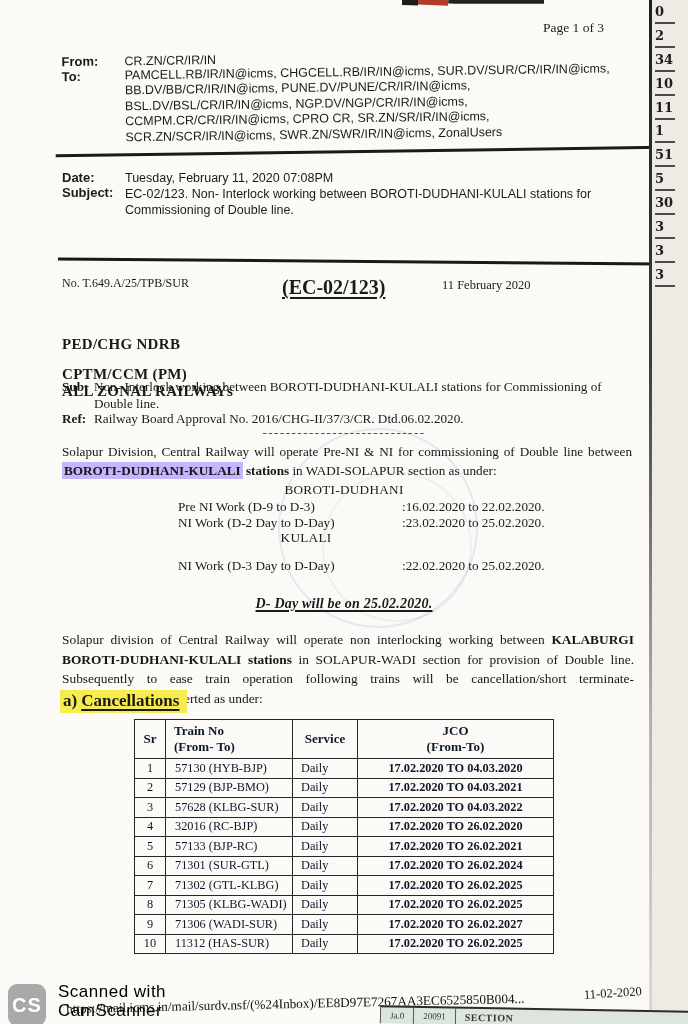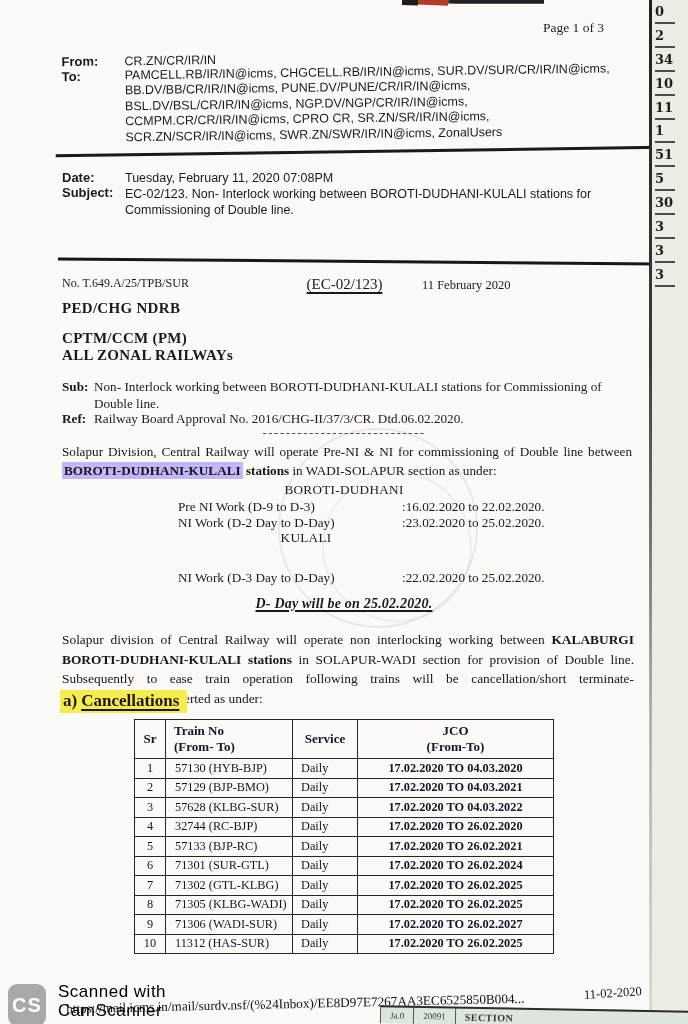--- a/index.html
+++ b/index.html
@@ -29,43 +29,43 @@
   .rule1 { margin-top:8px; height:2.5px; background:#1a1a1a; width:100%; }
 
   .date-subject { position:absolute; left:55px; top:170px; width:600px; font-family:"Liberation Sans", sans-serif; color:#1b1b1b; }
   .ds-value { font-size:12.5px; padding-top:1px; }
   .subject-value { width:525px; line-height:16px; }
   .rule2 { position:absolute; left:58px; top:260px; width:600px; height:2.5px; background:#181818; transform:rotate(0.5deg); }
 
   
   .ref-line { position:absolute; left:62px; top:276px; display:flex; align-items:flex-start; }
   .ref-no { font-size:12px; width:220px; }
-  .ec-no { font-size:15px; font-weight:normal; text-decoration:underline; text-decoration-thickness:2px; text-underline-offset:3px; width:125px;text-align:center; }
-  .letter-date { font-size:12.5px; margin-left:15px; padding-top:2px; }
-
-  .addr { position:absolute; left:62px; font-size:15px; font-weight:bold; letter-spacing:.3px; }
+  .ec-no { font-size:20px; font-weight:bold; text-decoration:underline; text-decoration-thickness:2px; text-underline-offset:3px; width:125px; }
+  .letter-date { font-size:12.5px; margin-left:35px; padding-top:2px; }
+
+  .addr { position:absolute; left:62px; font-size:15px; font-weight:bold; letter-spacing:.3px;margin-top:36px; }
   .addr1 { top:300px; } .addr2 { top:330px; } .addr3 { top:347px; }
 
   .labeled-row { position:absolute; left:62px; width:567px; display:flex; font-size:13.2px; line-height:16.5px; }
   .sub-row { top:379px; } .ref-row { top:411px; }
   .row-label { font-weight:bold; width:32px; flex-shrink:0; }
 
   .dashes { position:absolute; left:0; top:425px; width:688px; text-align:center; font-size:13px; color:#444; letter-spacing:1.5px; }
 
   .para { position:absolute; left:62px; font-size:13.2px; line-height:19px; text-align:justify; color:#161616; }
   .para1 { top:442px; width:570px; }
   .para2 { top:630px; width:572px; font-size:13.4px; line-height:19.5px; }
   .hl { background:#c4b5fd; font-weight:bold; padding:1px 2px; }
   .b { font-weight:bold; }
 
   .sched { position:absolute; left:0; top:480px; width:688px; height:100px; font-size:13.2px; }
   .sched-station { position:absolute; left:0; width:688px; text-align:center; letter-spacing:.3px; }
   .st1 { top:2px; } .st2 { top:50px; transform:translateX(-38px); }
   .sched-row { position:absolute; left:0; width:576px; height:16px; }
-  .sr1 { top:19px; } .sr2 { top:35px; } .sr3 { top:66px; } .sr4 { top:90px; }
+  .sr1 { top:19px; } .sr2 { top:35px; } .sr3 { top:66px; } .sr4 { top:78px; }
   .sched-label { position:absolute; left:178px; }
   .sched-value { position:absolute; left:402px; }
 
   .dday { position:absolute; left:0; top:596px; width:688px; text-align:center; font-size:14px; font-weight:bold; font-style:italic; text-decoration:underline; text-decoration-thickness:1.5px; text-underline-offset:2px; letter-spacing:.2px; }
 
   .cancel-head { position:absolute; left:60px; top:691px; font-size:17px; font-weight:bold; }
   .hl2 { background:#f6ec4e; padding:1px 8px 3px 3px; }
   .cancel-title { text-decoration:underline; text-decoration-thickness:2px; text-underline-offset:3px; margin-left:4px; }
 
   table.cancel-table { position:absolute; left:134px; top:719px; border-collapse:collapse; table-layout:fixed; color:#0f172a; }
@@ -231,21 +231,21 @@
       <td class="c-jco">17.02.2020 TO 04.03.2021</td>
     </tr>
     <tr>
       <td class="c-sr">3</td>
       <td class="c-train">57628 (KLBG-SUR)</td>
       <td class="c-service">Daily</td>
       <td class="c-jco">17.02.2020 TO 04.03.2022</td>
     </tr>
     <tr>
       <td class="c-sr">4</td>
-      <td class="c-train">32744 (RC-BJP)</td>
+      <td class="c-train">32016 (RC-BJP)</td>
       <td class="c-service">Daily</td>
       <td class="c-jco">17.02.2020 TO 26.02.2020</td>
     </tr>
     <tr>
       <td class="c-sr">5</td>
       <td class="c-train">57133 (BJP-RC)</td>
       <td class="c-service">Daily</td>
       <td class="c-jco">17.02.2020 TO 26.02.2021</td>
     </tr>
     <tr>

